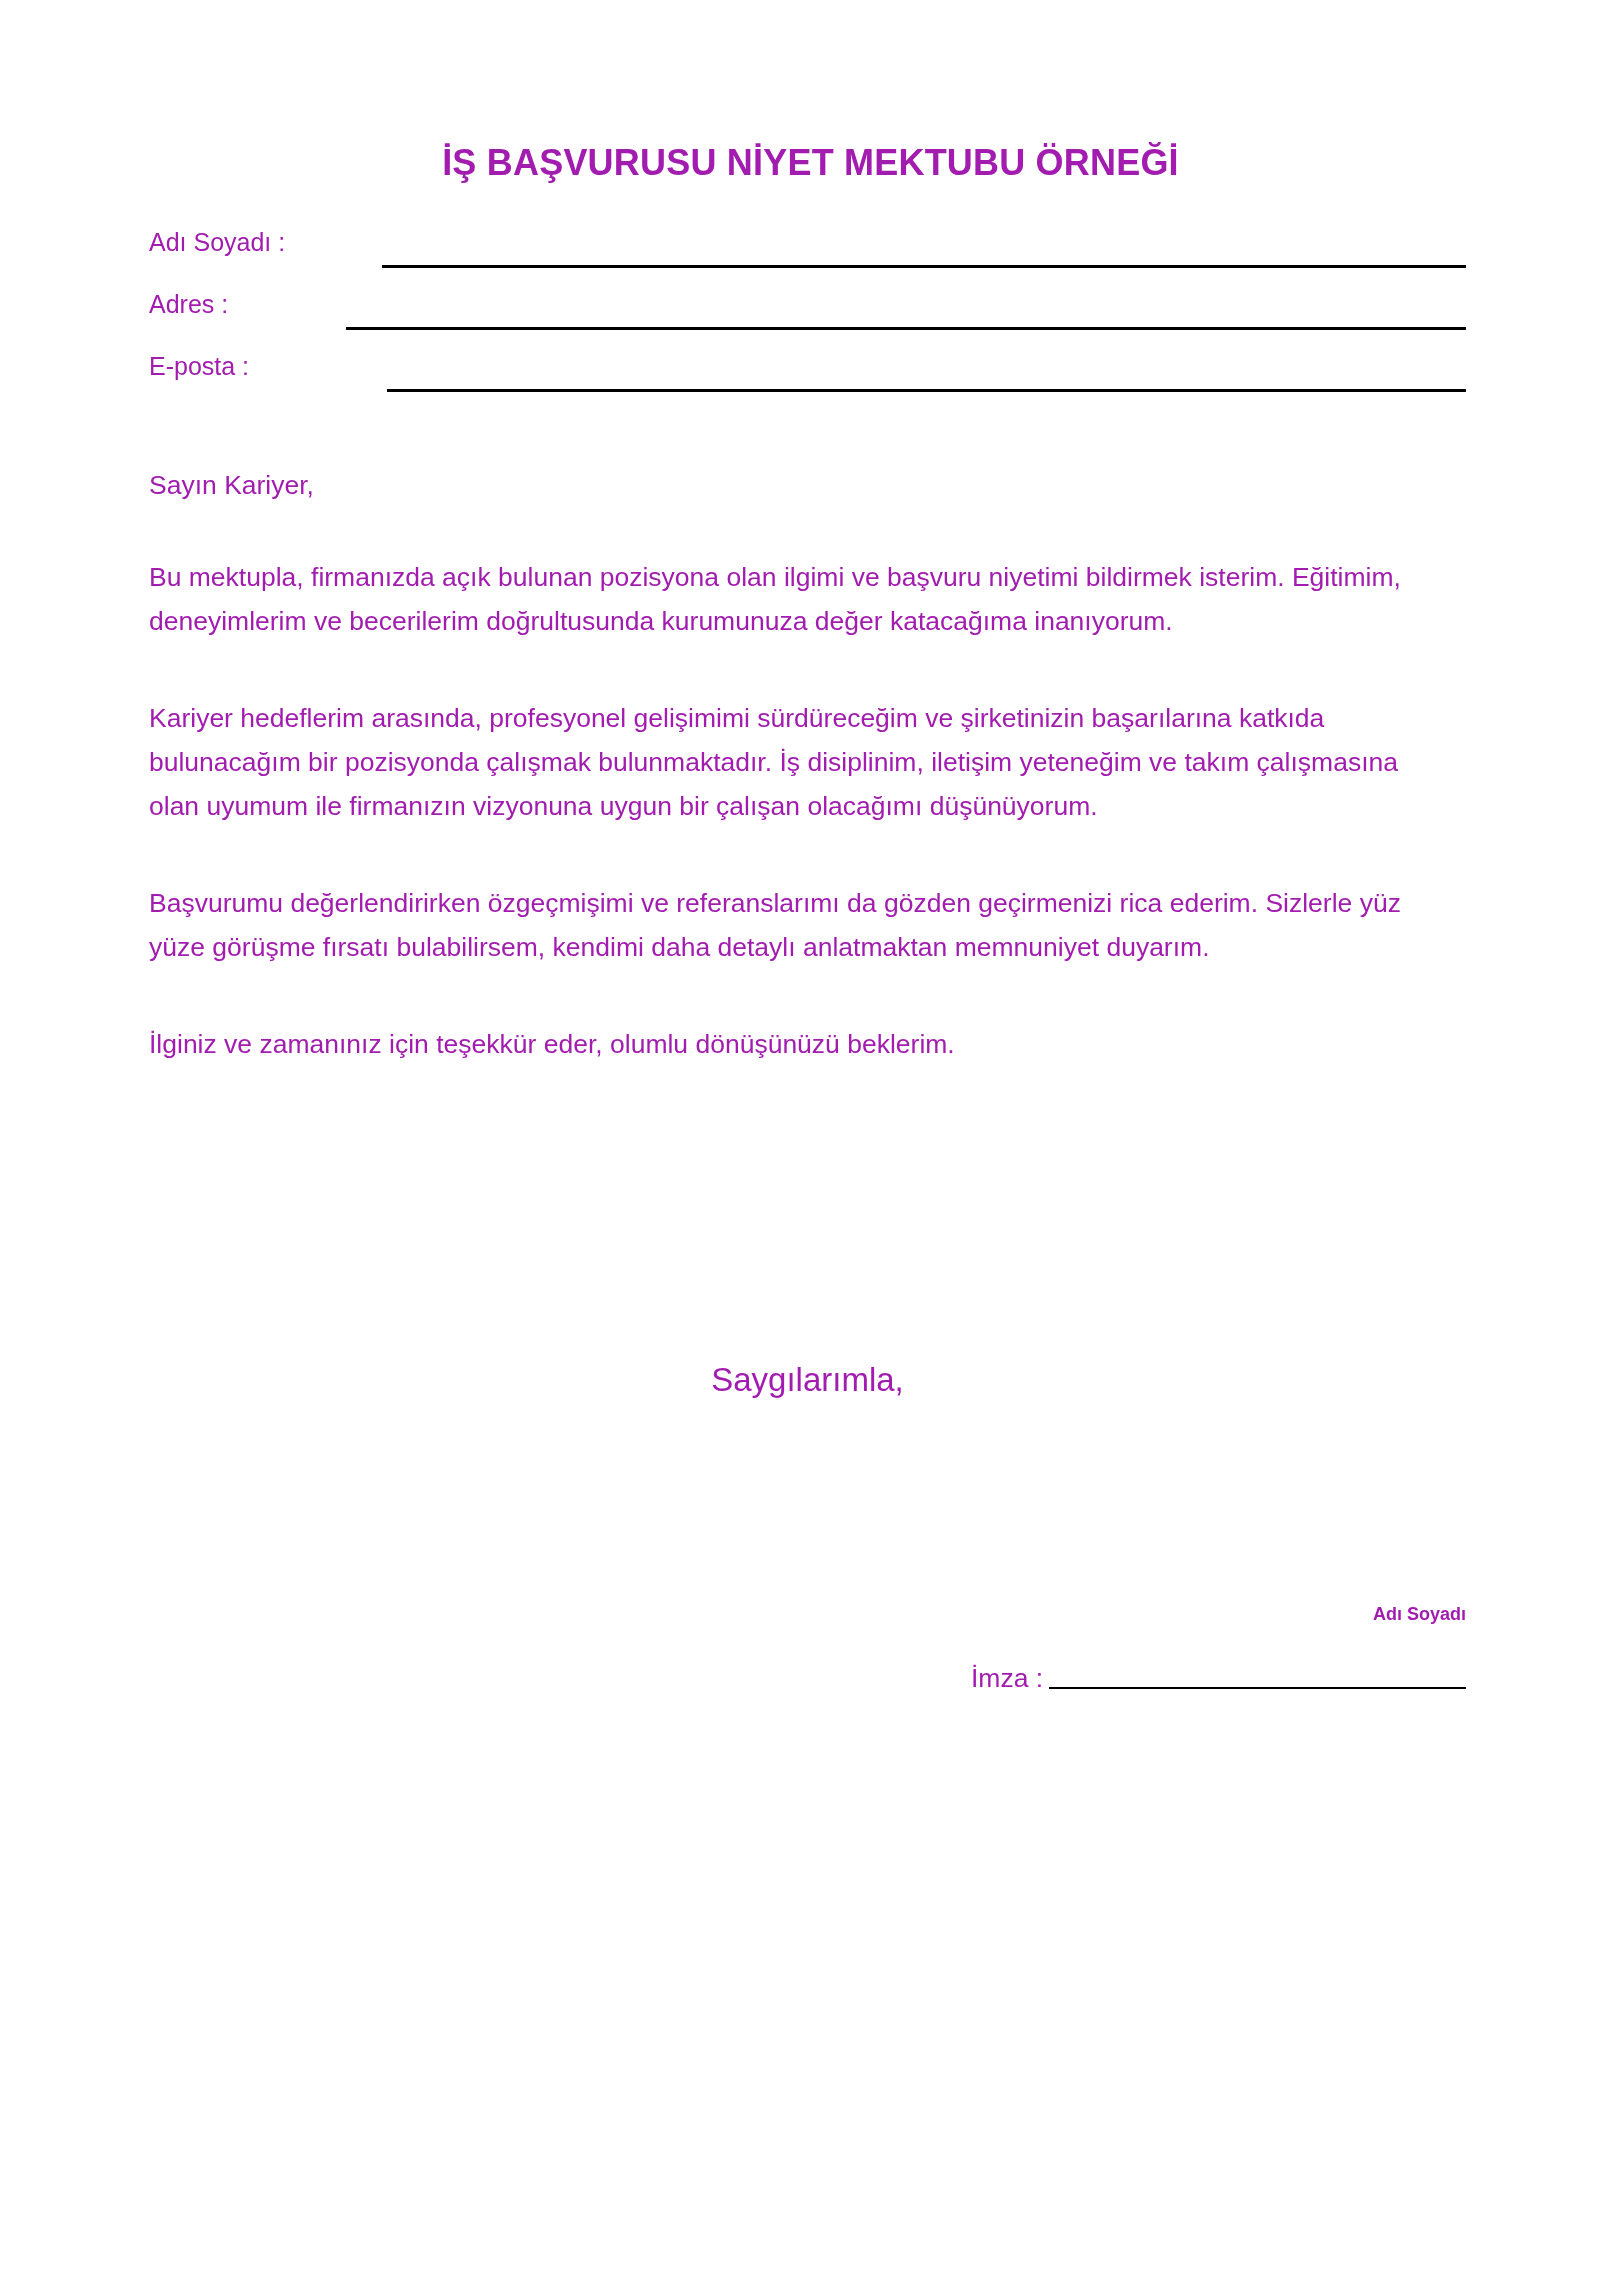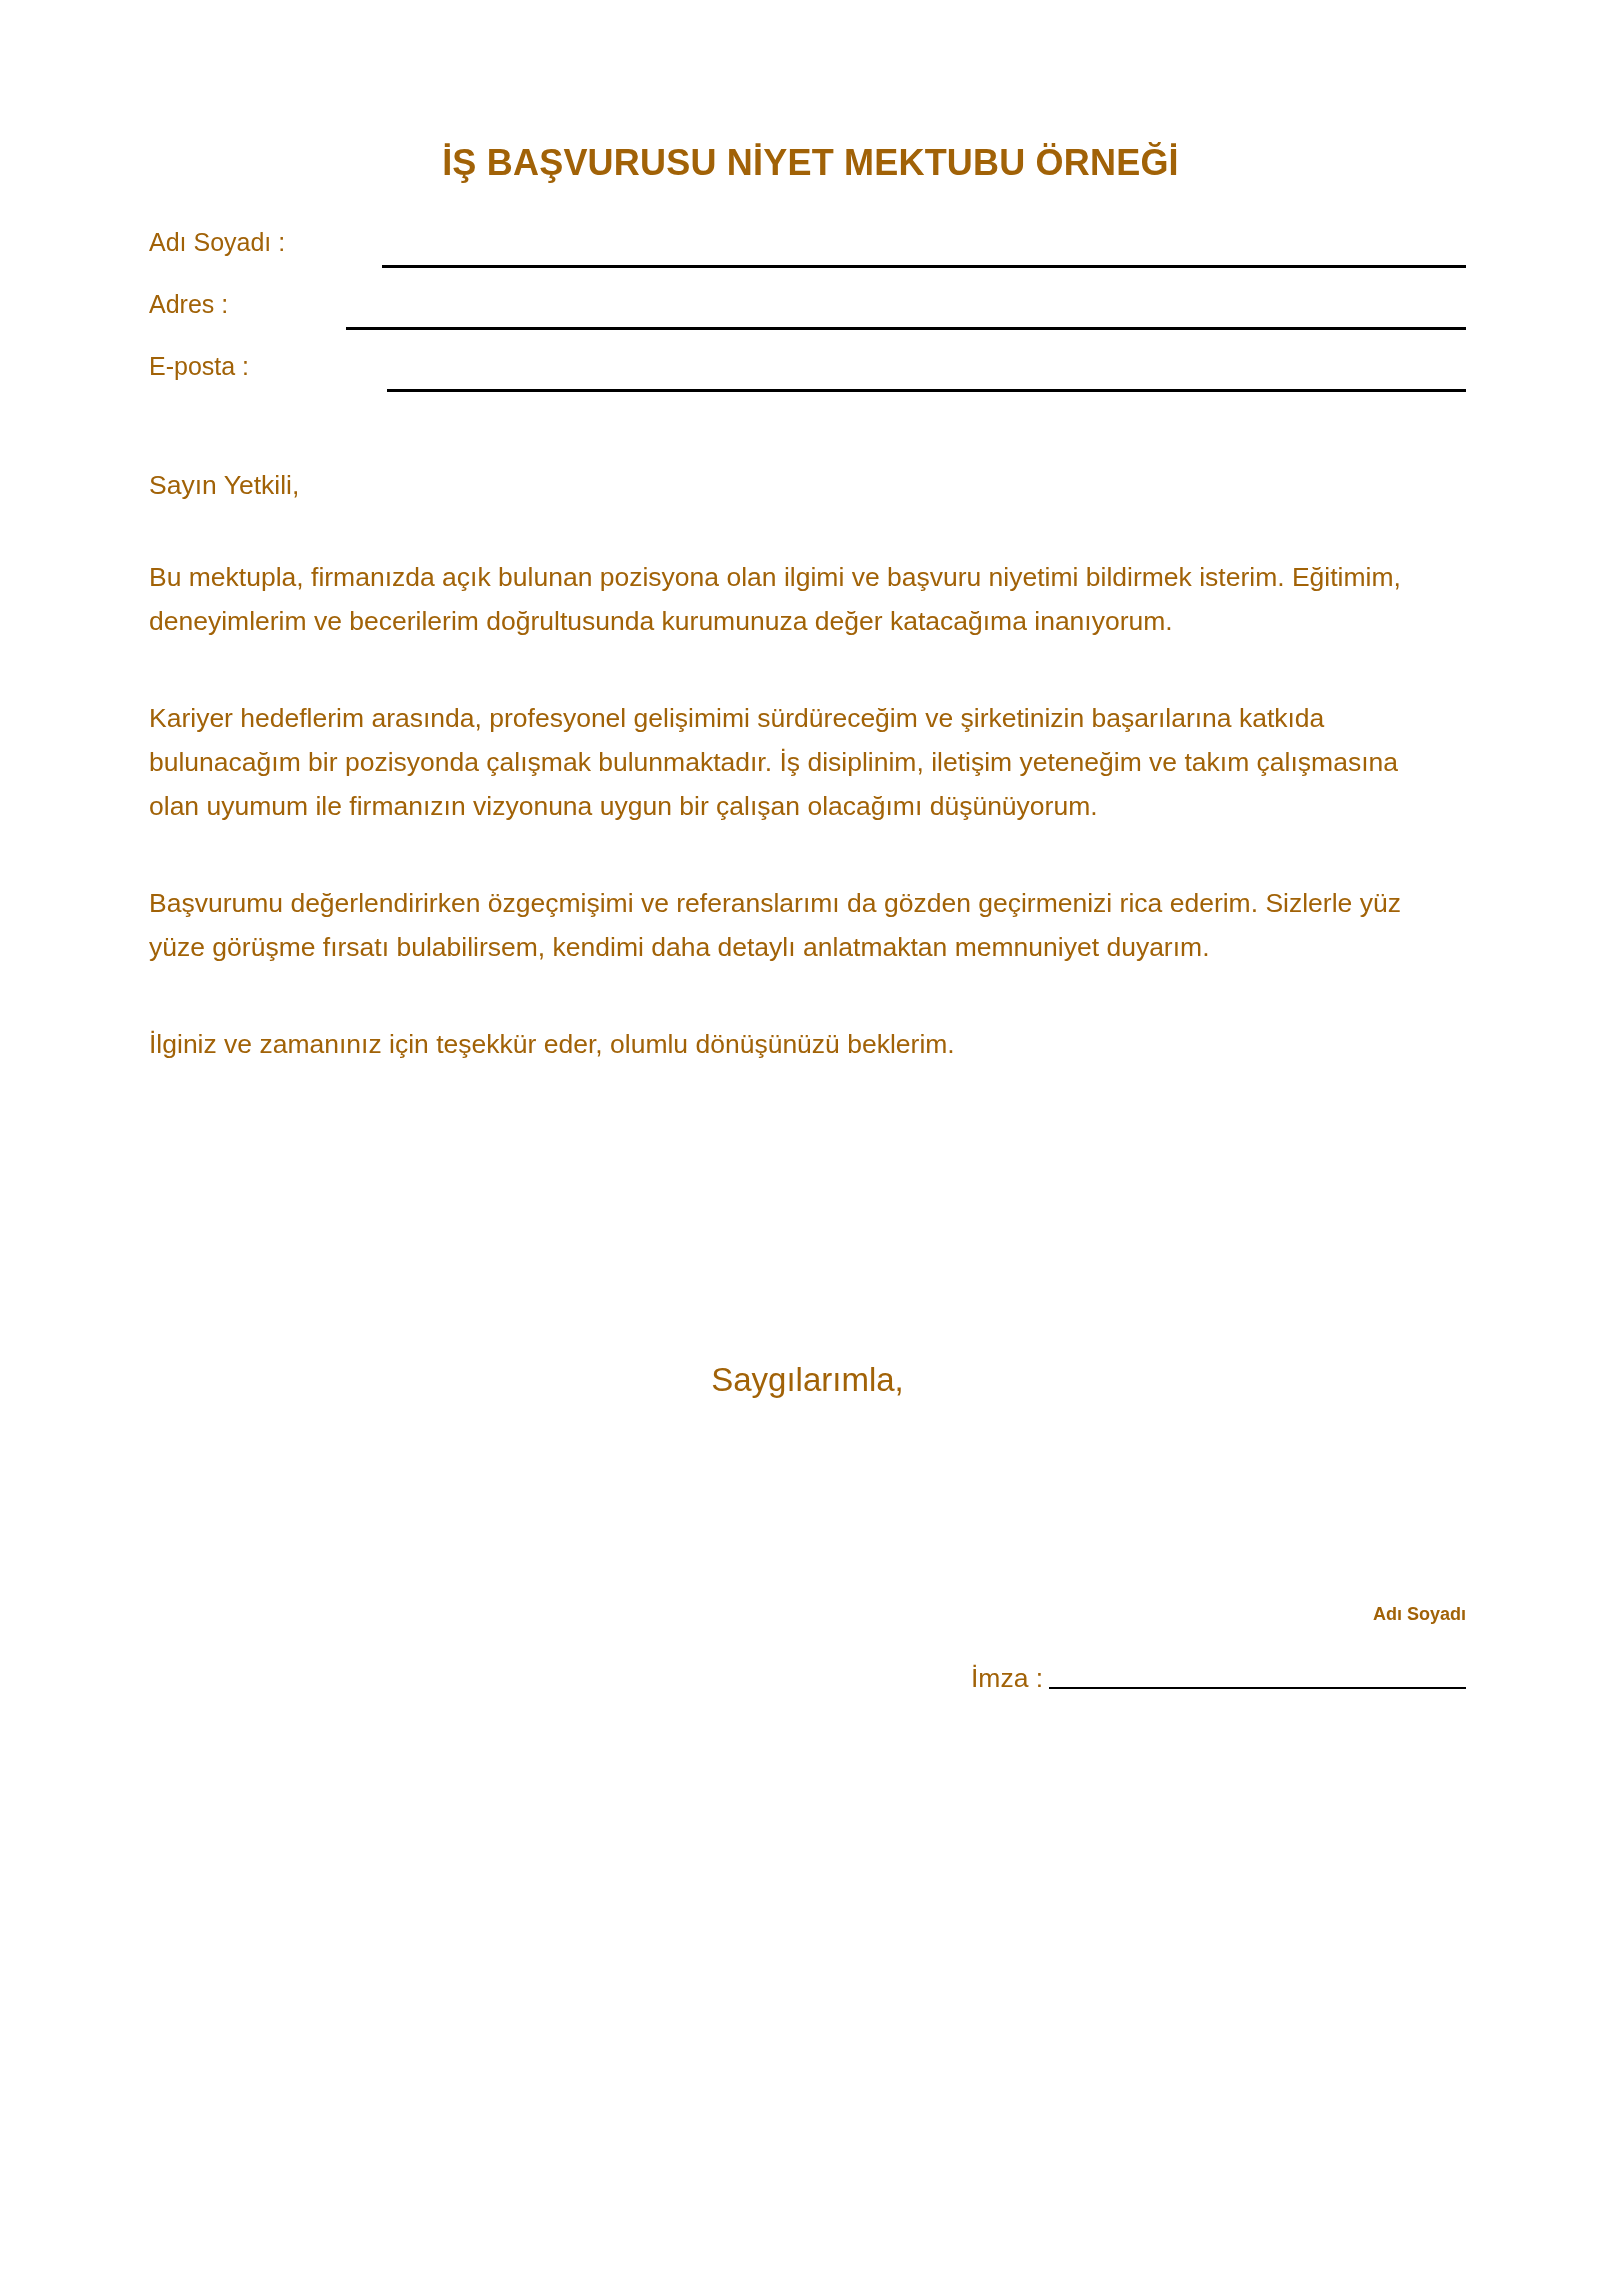--- a/index.html
+++ b/index.html
@@ -6,21 +6,21 @@
     margin: 0;
     padding: 0;
     background: #ffffff;
   }
   .page {
     position: relative;
     width: 1621px;
     height: 2293px;
     background: #ffffff;
     font-family: "Liberation Sans", sans-serif;
-    color: #a16207;
+    color: #a21caf;
     overflow: hidden;
   }
 
   
   .doc-title {
     position: absolute;
     top: 116px;
     left: 0;
     width: 1621px;
     text-align: center;
@@ -144,21 +144,21 @@
 
 
     <div class="form-row r3">
       <span class="form-label">E-posta :</span>
       <span class="form-line"></span>
     </div>
 
   </div>
 
   <div class="body-copy">
-    <p class="salutation">Sayın Yetkili,</p>
+    <p class="salutation">Sayın Kariyer,</p>
     <p class="para">Bu mektupla, firmanızda açık bulunan pozisyona olan ilgimi ve başvuru niyetimi bildirmek isterim. Eğitimim, deneyimlerim ve becerilerim doğrultusunda kurumunuza değer katacağıma inanıyorum.</p>
     <p class="para">Kariyer hedeflerim arasında, profesyonel gelişimimi sürdüreceğim ve şirketinizin başarılarına katkıda bulunacağım bir pozisyonda çalışmak bulunmaktadır. İş disiplinim, iletişim yeteneğim ve takım çalışmasına olan uyumum ile firmanızın vizyonuna uygun bir çalışan olacağımı düşünüyorum.</p>
     <p class="para">Başvurumu değerlendirirken özgeçmişimi ve referanslarımı da gözden geçirmenizi rica ederim. Sizlerle yüz yüze görüşme fırsatı bulabilirsem, kendimi daha detaylı anlatmaktan memnuniyet duyarım.</p>
     <p class="para last">İlginiz ve zamanınız için teşekkür eder, olumlu dönüşünüzü beklerim.</p>
   </div>
 
   <div class="closing">Saygılarımla,</div>
 
   <div class="signer-name">Adı Soyadı</div>
 

